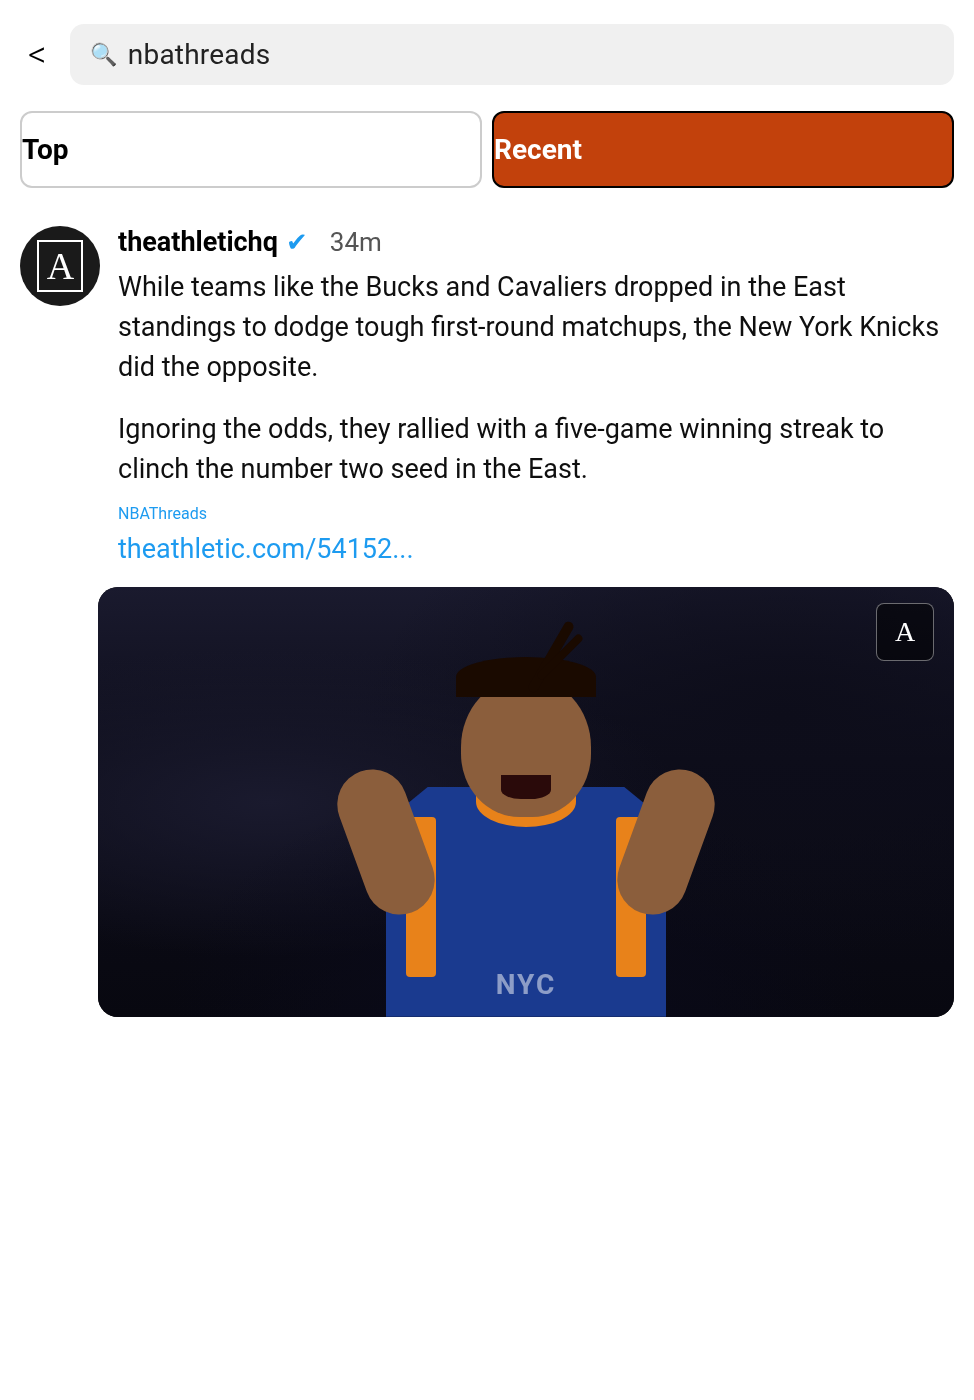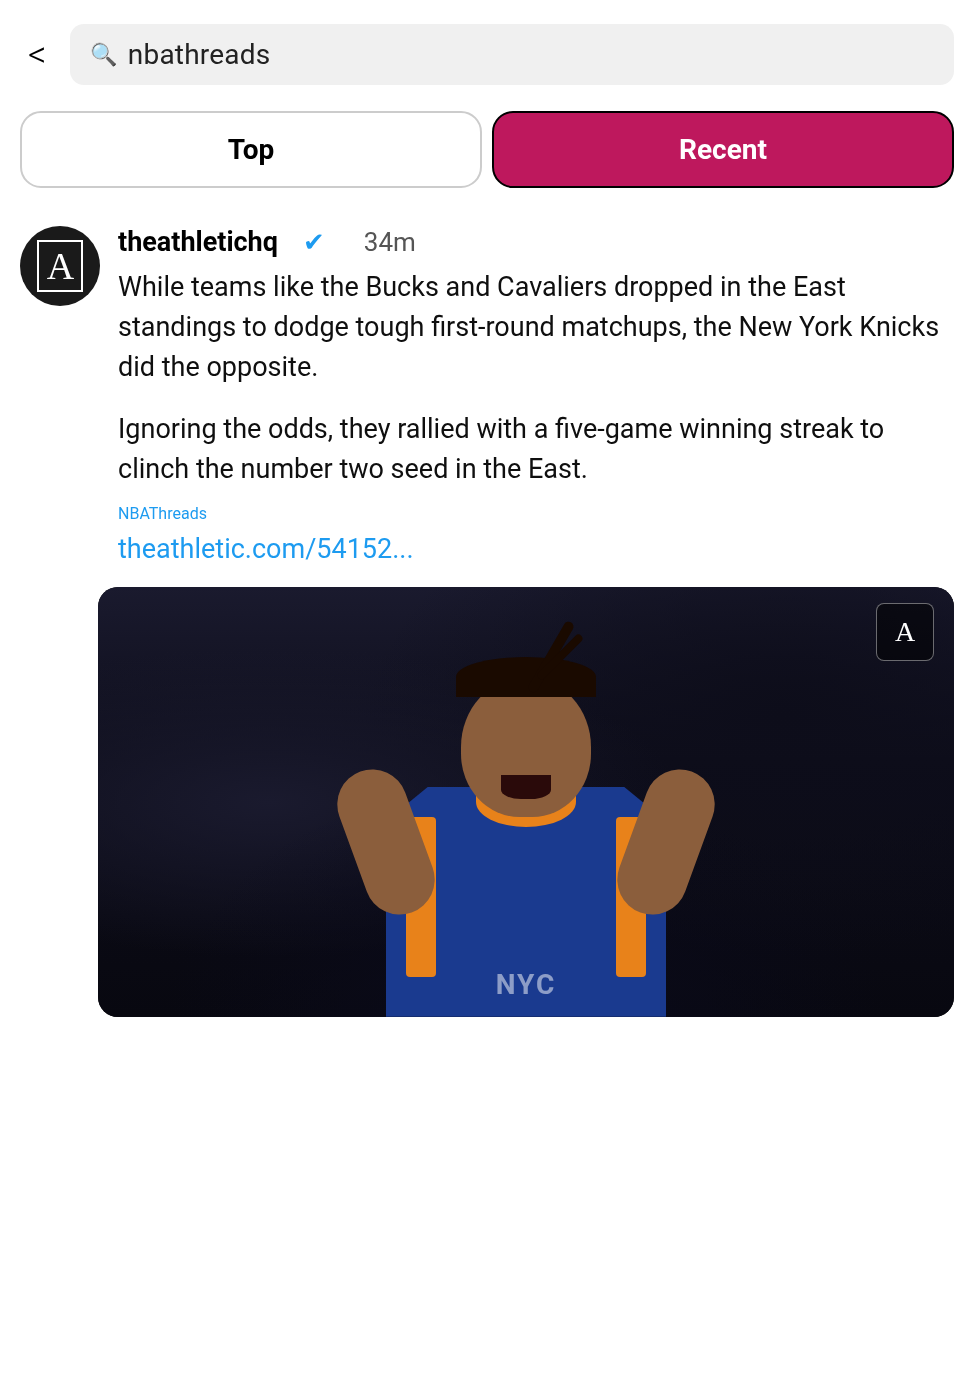--- a/index.html
+++ b/index.html
@@ -51,33 +51,32 @@
 
     
     .tab-bar {
       display: flex;
       margin: 10px 20px 28px 20px;
       gap: 0;
     }
     .tab {
       flex: 1;
       padding: 20px 0;
-      text-align: center;
       font-size: 28px;
       font-weight: 700;
       cursor: pointer;
-      border-radius: 21px;
+      border-radius: 12px;
     }
     .tab-top {
       background: #fff;
       color: #000;
       border: 2px solid #ccc;
     }
     .tab-recent {
-      background: #be185d;
+      background: #c2410c;
       color: #fff;
       border: 2px solid #000;
       margin-left: 10px;
     }
 
     
     .post {
       display: flex;
       padding: 10px 20px 0 20px;
       gap: 18px;
@@ -103,21 +102,21 @@
       font-weight: 400;
       border: 2px solid #fff;
       padding: 2px 8px;
     }
     .post-body {
       flex: 1;
     }
     .post-header {
       display: flex;
       align-items: center;
-      gap: 25px;
+      gap: 8px;
       margin-bottom: 10px;
       flex-wrap: wrap;
     }
     .username {
       font-size: 27px;
       font-weight: 700;
       color: #000;
     }
     .verified-icon {
       color: #1d9bf0;

